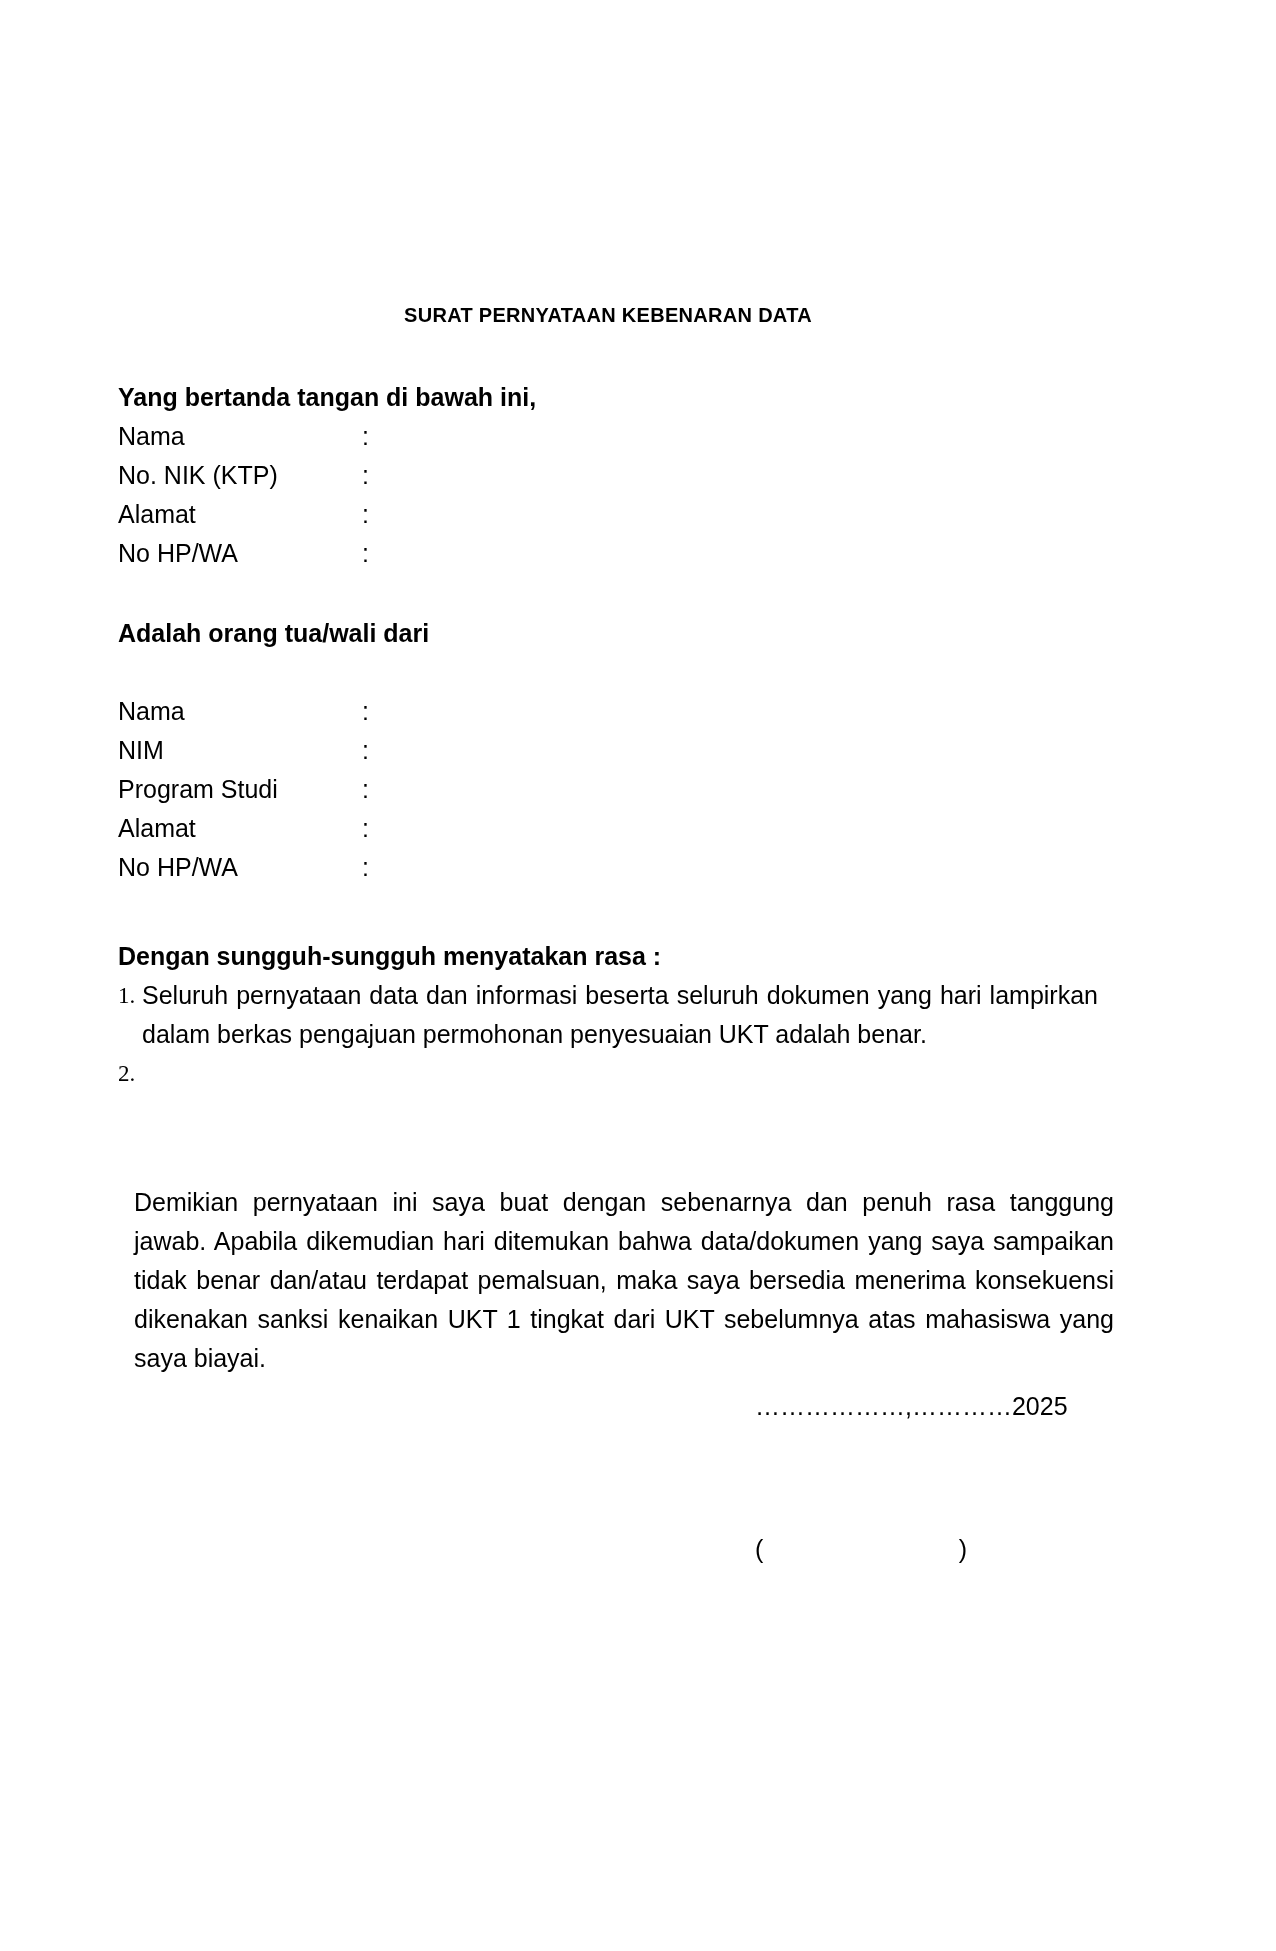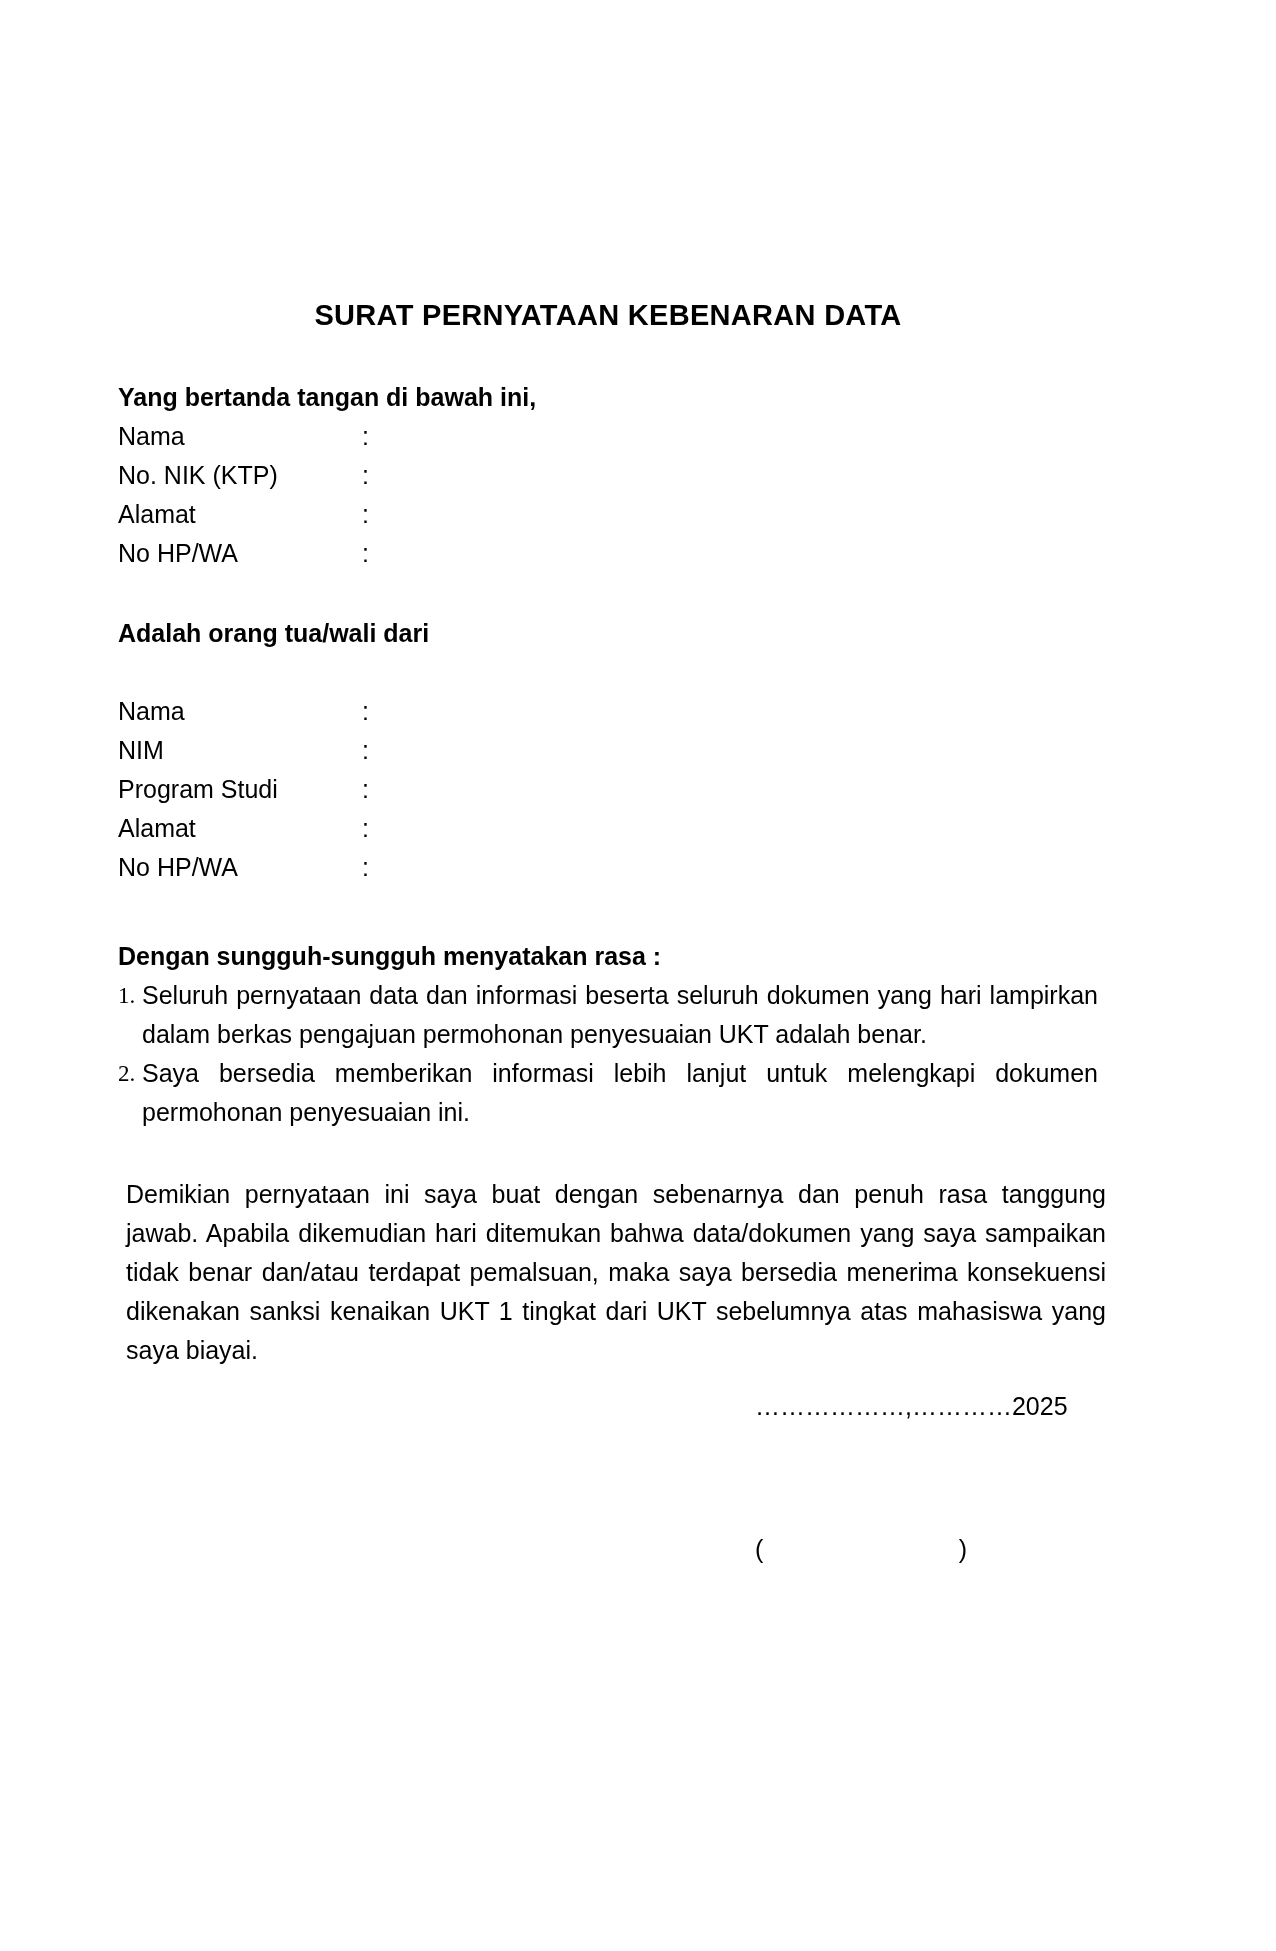--- a/index.html
+++ b/index.html
@@ -15,35 +15,35 @@
     color: #000000;
     font-family: "Liberation Sans", sans-serif;
     font-size: 25px;
     overflow: hidden;
   }
   .abs { position: absolute; left: 118px; width: 980px; }
 
   .title {
     top: 298px;
     margin: 0;
-    font-size: 29px;
+    font-size: 20px;
     font-weight: bold;
     text-align: center;
     line-height: 34px;
     letter-spacing: 0.3px;
   }
   .line { margin: 0; line-height: 39px; font-weight: bold; }
 
   .intro       { top: 378px; }
   .fields-parent  { top: 417px; }
   .relation    { top: 614px; }
   .fields-student { top: 692px; }
   .stmt-intro  { top: 937px; }
   .statements  { top: 976px; }
-  .closing     { top: 1167px; text-align: justify; line-height: 39px; margin: 8px; }
+  .closing     { top: 1167px; text-align: justify; line-height: 39px; margin: 16px; }
 
   .field-row { display: flex; line-height: 39px; }
   .field-label { width: 244px; flex: 0 0 244px; }
   .field-colon { width: 20px; flex: 0 0 20px; }
   .field-value { flex: 1; }
 
   .statement-item {
     position: relative;
     padding-left: 24px;
     text-align: justify;
@@ -138,21 +138,20 @@
 
   <p class="abs line stmt-intro">Dengan sungguh-sungguh menyatakan rasa :</p>
 
   <div class="abs statements">
     <div class="statement-item">
       <span class="statement-num">1.</span>
       <span class="statement-text">Seluruh pernyataan data dan informasi beserta seluruh dokumen yang hari lampirkan dalam berkas pengajuan permohonan penyesuaian UKT adalah benar.</span>
     </div>
     <div class="statement-item">
       <span class="statement-num">2.</span>
-      <span class="statement-text">Saya bersedia memberikan informasi lebih lanjut untuk melengkapi dokumen permohonan penyesuaian ini.</span>
     </div>
   </div>
 
   <p class="abs closing">Demikian pernyataan ini saya buat dengan sebenarnya dan penuh rasa tanggung jawab. Apabila dikemudian hari ditemukan bahwa data/dokumen yang saya sampaikan tidak benar dan/atau terdapat pemalsuan, maka saya bersedia menerima konsekuensi dikenakan sanksi kenaikan UKT 1 tingkat dari UKT sebelumnya atas mahasiswa yang saya biayai.</p>
 
   <div class="signature">
     <div class="sig-date">………………,…………2025</div>
     <div class="sig-parens">
       <span>(</span>
       <span>)</span>

